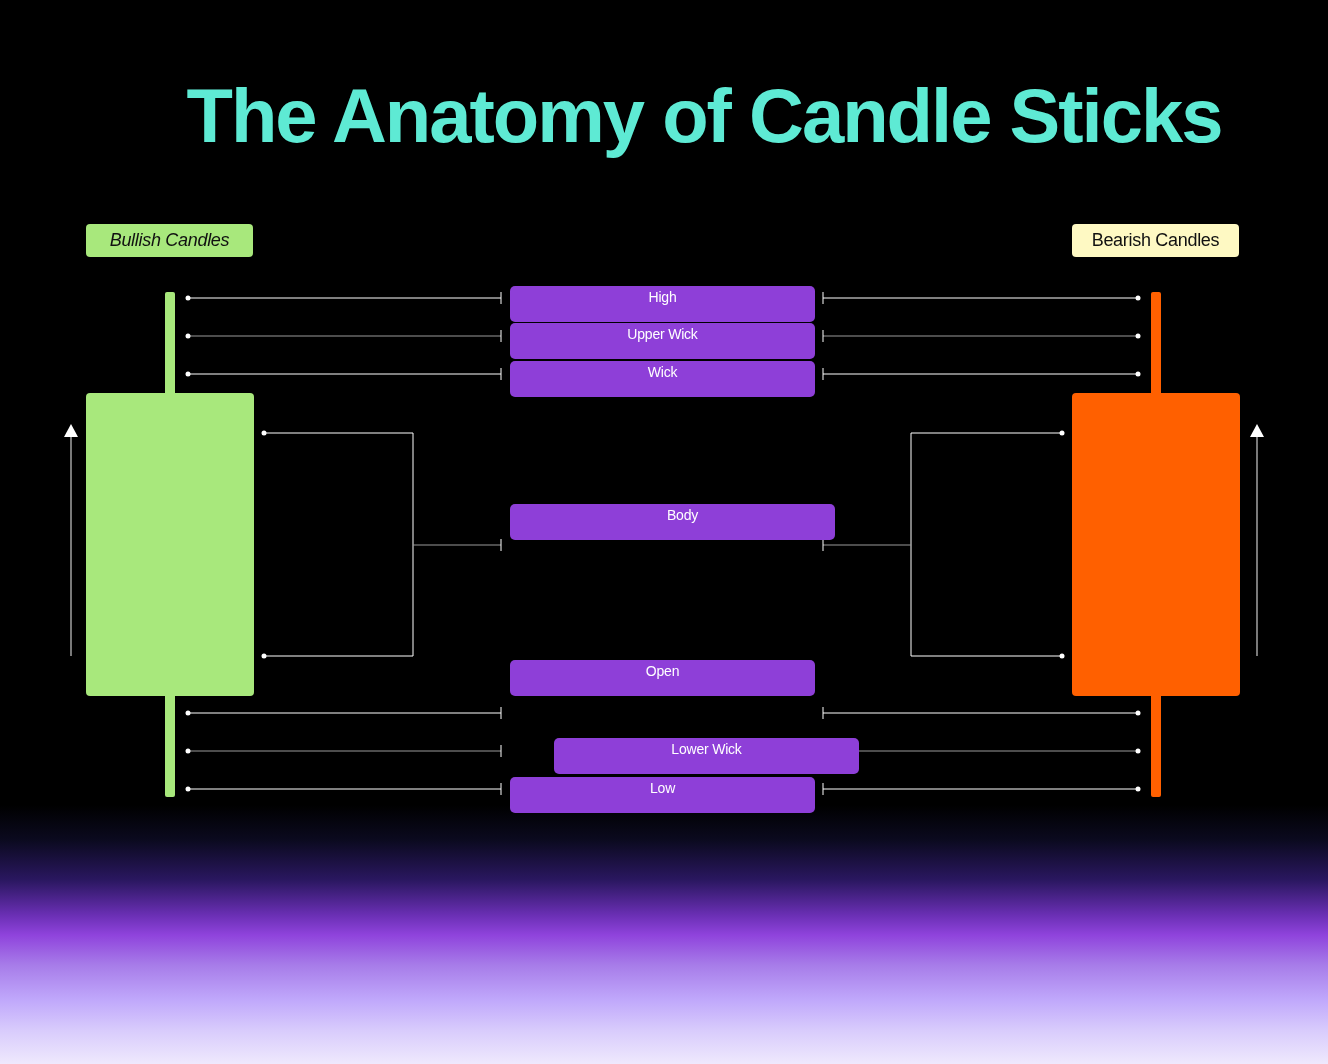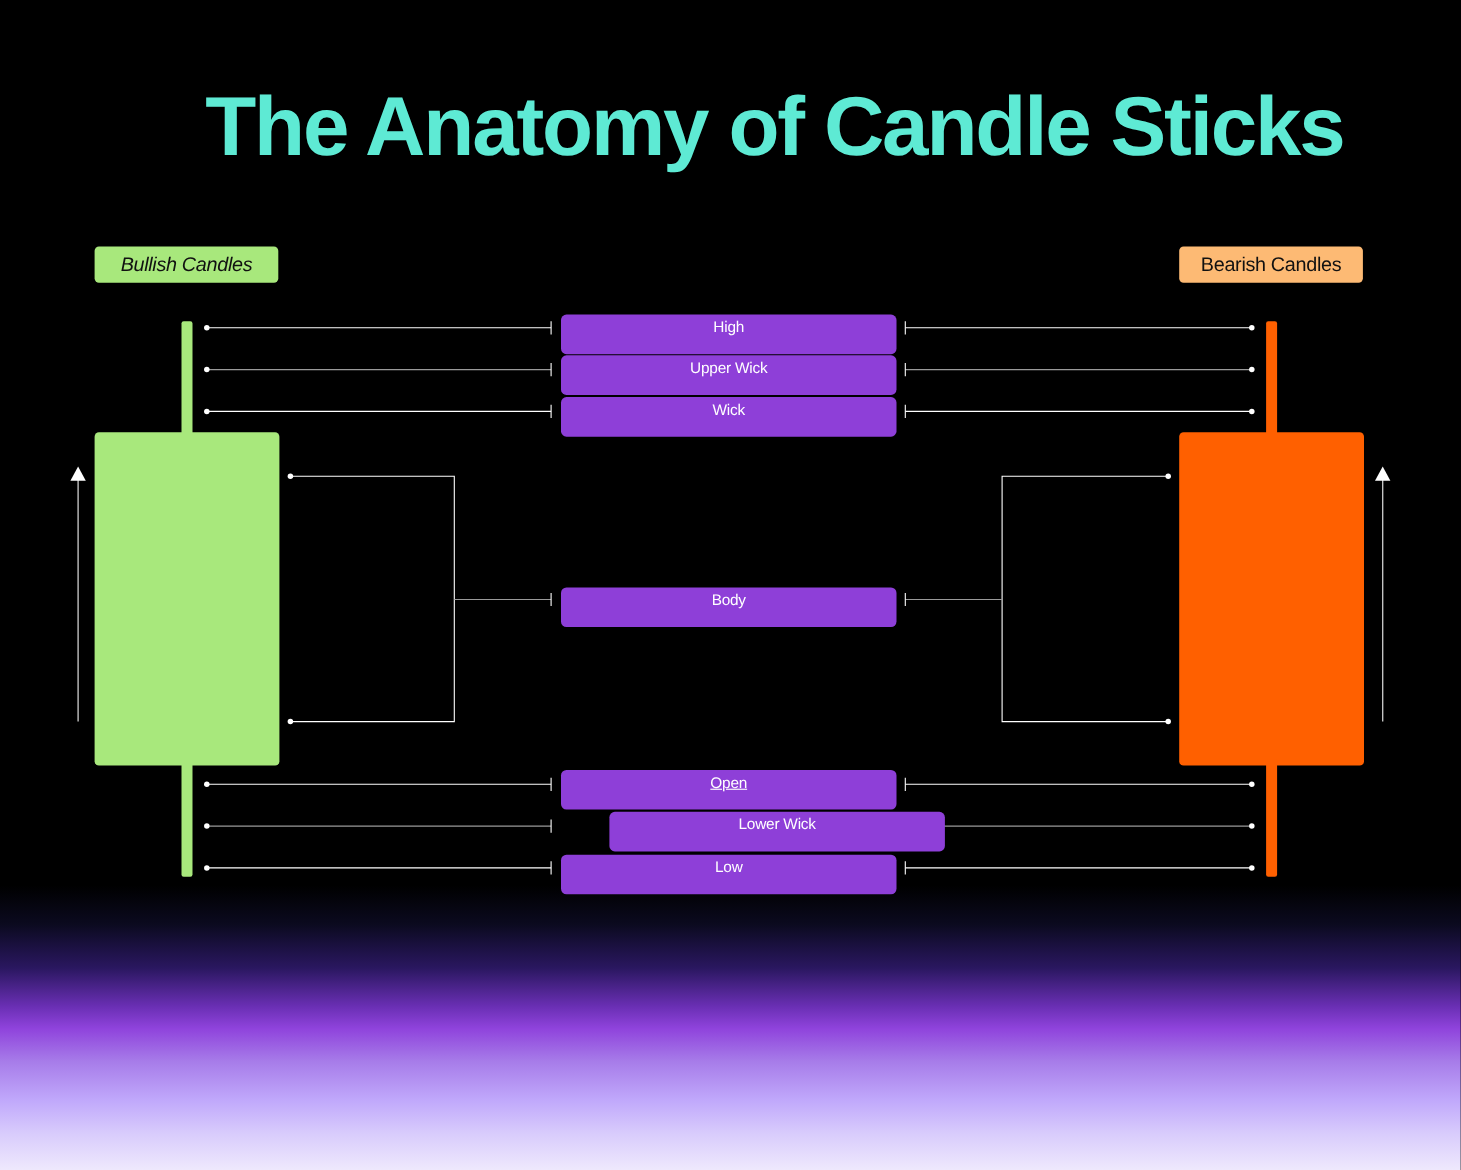--- a/index.html
+++ b/index.html
@@ -52,21 +52,21 @@
       height: 33px;
       border-radius: 4px;
       color: #111111;
       font-size: 18px;
       line-height: 33px;
       text-align: center;
       z-index: 2;
       letter-spacing: -0.3px;
     }
     .badge.bull { left: 86px; background: #a8e87c; font-style: italic; }
-    .badge.bear { left: 1072px; background: #fdba74; }
+    .badge.bear { left: 1072px; background: #fef9c3; }
 
     .wick {
       position: absolute;
       width: 10px;
       border-radius: 2px;
       z-index: 2;
     }
     .body-rect {
       position: absolute;
       width: 168px;
@@ -185,16 +185,16 @@
 <div class="body-rect bull-c" style="left:86px; top:393px; height:303px;"></div>
 <div class="wick bull-c" style="left:165px; top:690px; height:107px;"></div>
 
 <div class="wick bear-c" style="left:1151px; top:292px; height:110px;"></div>
 <div class="body-rect bear-c" style="left:1072px; top:393px; height:303px;"></div>
 <div class="wick bear-c" style="left:1151px; top:690px; height:107px;"></div>
 
 <div class="pill" style="top:286px;">High</div>
 <div class="pill" style="top:323px;">Upper Wick</div>
 <div class="pill" style="top:361px;">Wick</div>
-<div class="pill" style="top:534px;">Body</div>
-<div class="pill" style="top:700px;text-decoration:underline;">Open</div>
+<div class="pill" style="top:504px;padding-left:20px;">Body</div>
+<div class="pill" style="top:660px;">Open</div>
 <div class="pill" style="top:738px;margin-left:44px;">Lower Wick</div>
 <div class="pill" style="top:777px;">Low</div>
 
 </body></html>

